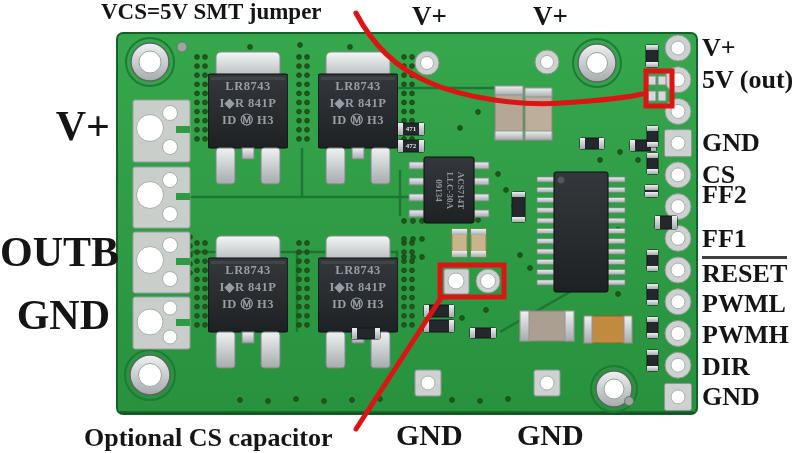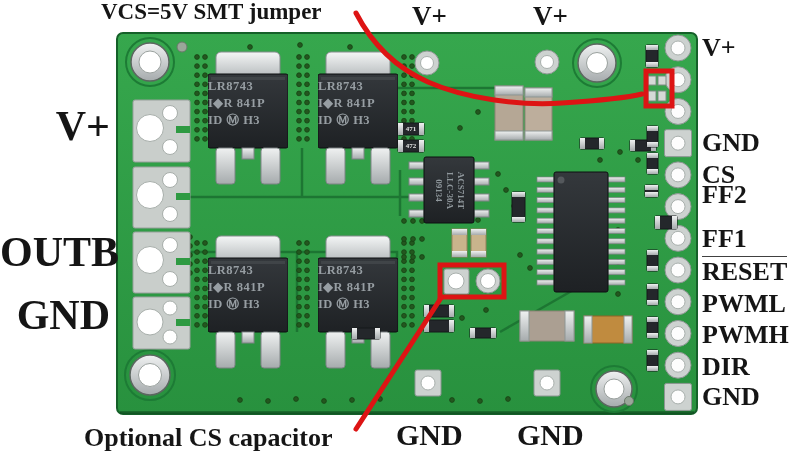--- a/index.html
+++ b/index.html
@@ -5,23 +5,23 @@
   html,body{margin:0;padding:0;background:#fff;}
   .stage{position:relative;width:800px;height:453px;background:#ffffff;overflow:hidden;
          font-family:Liberation Serif, serif;}
   svg{position:absolute;left:0;top:0;}
   .lbl{position:absolute;font-weight:bold;color:#151515;white-space:nowrap;}
   .top-note{left:101px;top:-1px;font-size:23px;line-height:26px;}
   .bottom-note{left:84px;top:423px;font-size:26px;line-height:29px;}
   .top-pin{font-size:27px;line-height:30px;top:1px;}
   .left-pin{font-size:42px;line-height:46px;left:0;width:110px;text-align:right;}
   .right-pin{left:702px;font-size:26px;line-height:30px;display:inline-block;}
-  .right-pin.overline{border-top:1px solid #404040;text-align:center;}
+  .right-pin.overline{border-top:3px solid #404040;text-align:center;}
   .bottom-pin{font-size:30px;line-height:33px;top:418px;}
-  .chip-text{position:absolute;width:80px;color:#979ea3;
+  .chip-text{position:absolute;width:80px;text-align:center;color:#979ea3;
              font-size:12.5px;line-height:17px;font-weight:bold;letter-spacing:.5px;pointer-events:none;}
   .acs-wrap{position:absolute;left:424px;top:157px;width:50px;height:66px;display:flex;
             align-items:center;justify-content:center;pointer-events:none;}
   .acs-inner{transform:rotate(90deg);width:66px;text-align:center;color:#8f979c;
              font-size:9px;line-height:11px;font-weight:bold;}
   .smd-mark{position:absolute;color:#e3e3e3;font-size:7px;line-height:8px;font-weight:bold;
             width:26px;text-align:center;pointer-events:none;}
 </style>
 </head>
 <body>
@@ -499,20 +499,21 @@
   <div class="lbl bottom-note">Optional CS capacitor</div>
 
   <div class="lbl top-pin" style="left:412px">V+</div>
   <div class="lbl top-pin" style="left:533px">V+</div>
 
   <div class="lbl left-pin" style="top:103px">V+</div>
   <div class="lbl left-pin" style="top:229px">OUTB</div>
   <div class="lbl left-pin" style="top:292px">GND</div>
 
   <div class="lbl right-pin" style="top:33px">V+</div>
+  <div class="lbl right-pin" style="top:65px">5V (out)</div>
   <div class="lbl right-pin" style="top:128px">GND</div>
   <div class="lbl right-pin" style="top:160px">CS</div>
   <div class="lbl right-pin" style="top:180px">FF2</div>
   <div class="lbl right-pin" style="top:224px">FF1</div>
   <div class="lbl right-pin overline" style="top:256px">RESET</div>
   <div class="lbl right-pin" style="top:289px">PWML</div>
   <div class="lbl right-pin" style="top:320px">PWMH</div>
   <div class="lbl right-pin" style="top:352px">DIR</div>
   <div class="lbl right-pin" style="top:382px">GND</div>
 

